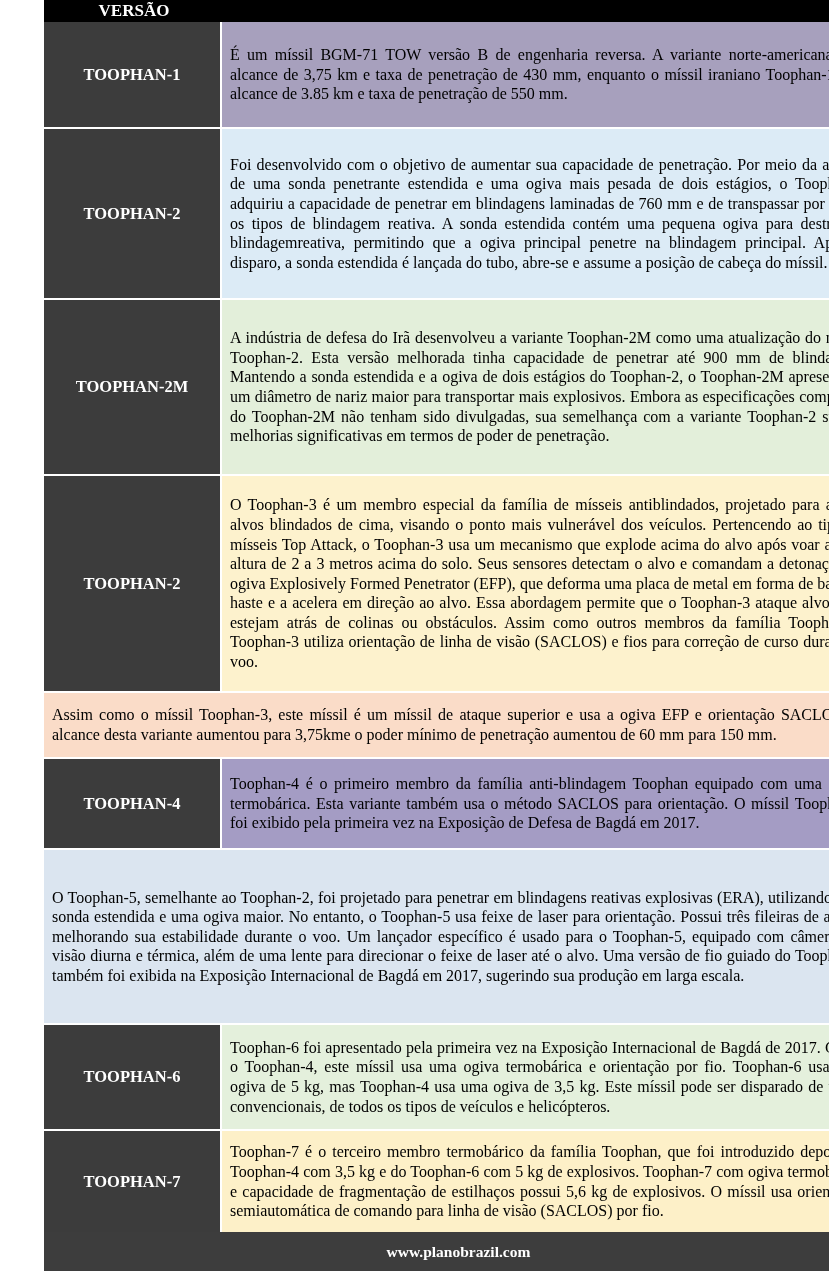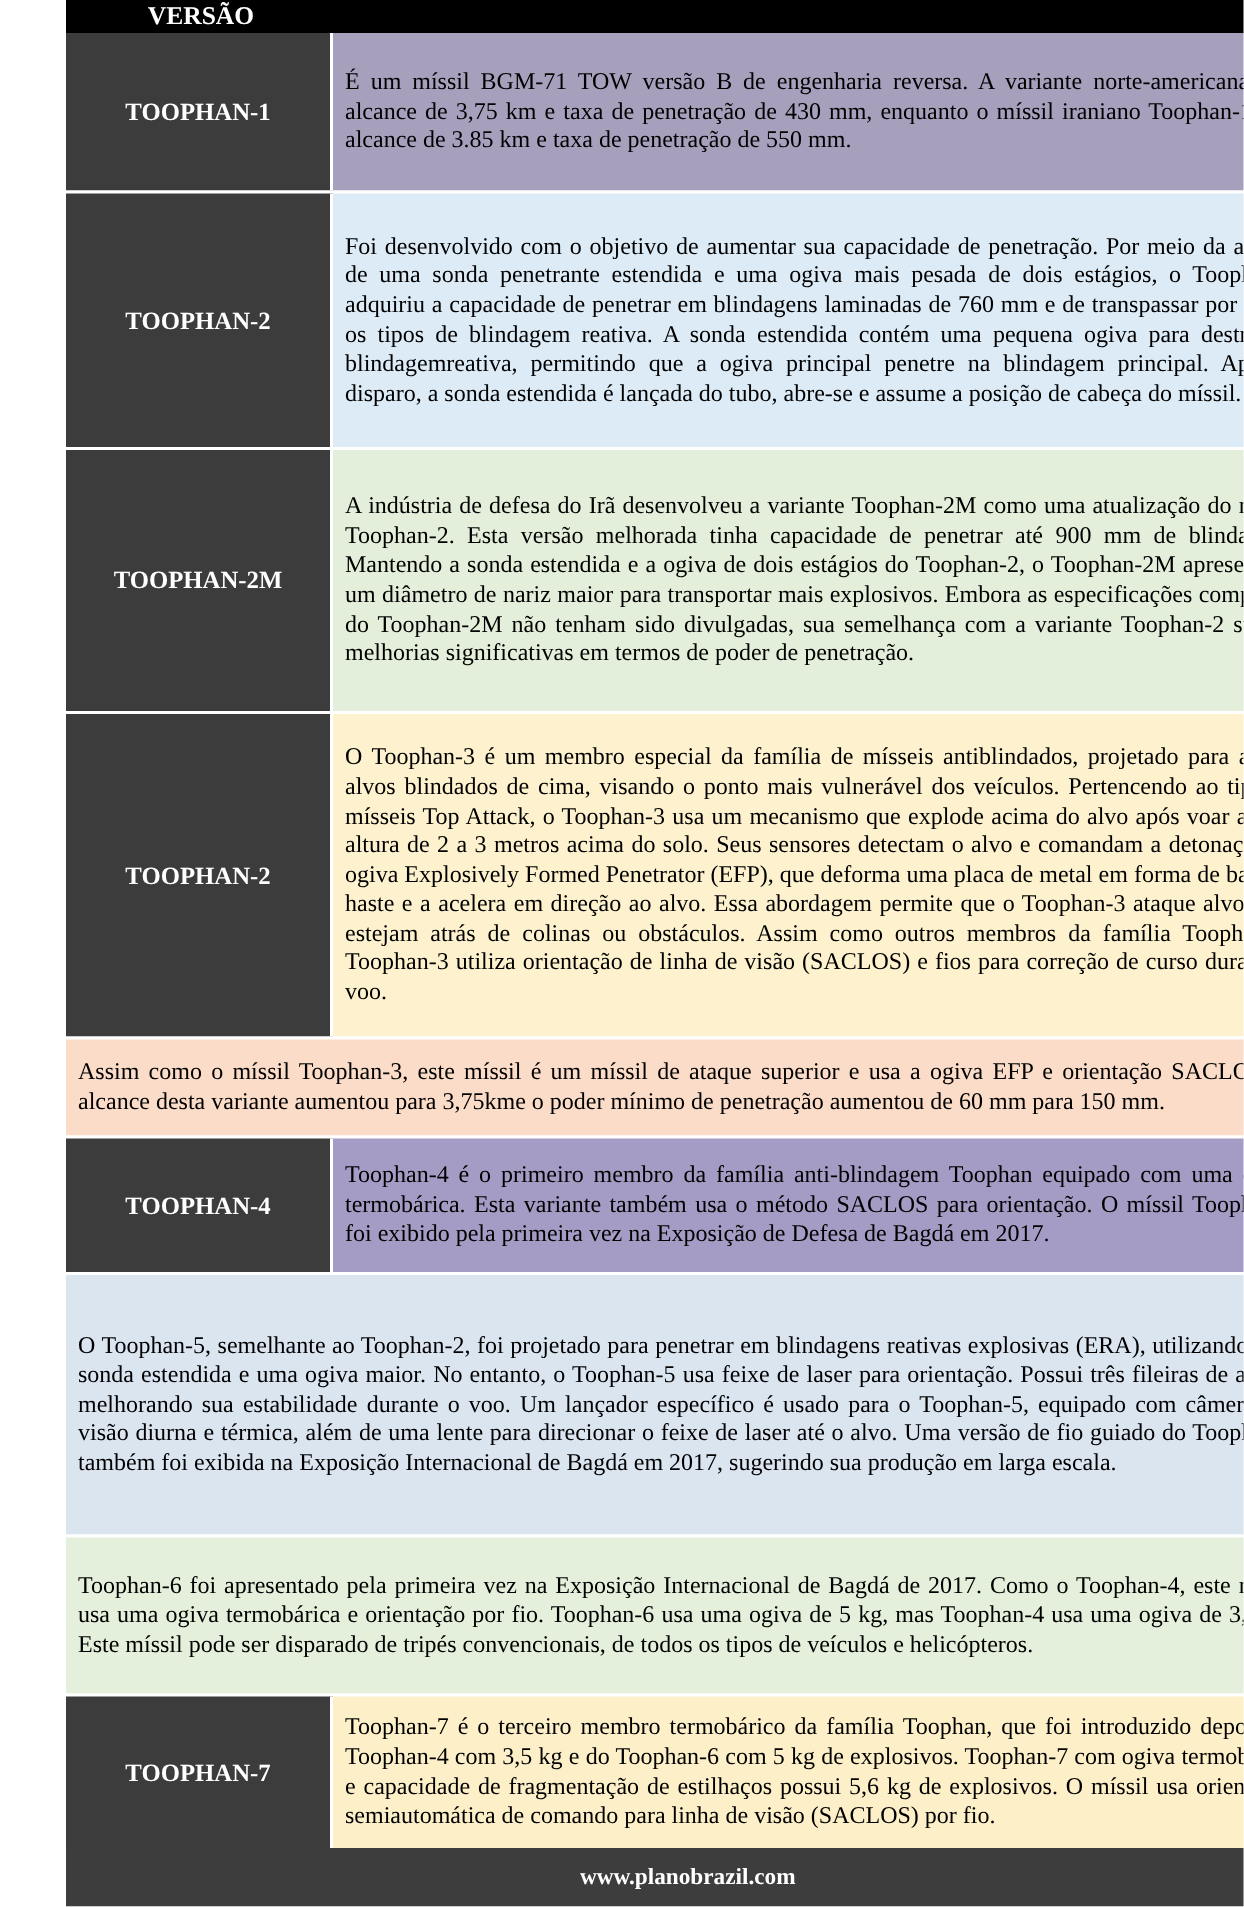--- a/index.html
+++ b/index.html
@@ -106,20 +106,21 @@
       </div>
   </div>
 
   <div class="row h7">
     <div class="desc-cell" style="background: rgb(219, 229, 240);">
         <div class="txt">O Toophan-5, semelhante ao Toophan-2, foi projetado para penetrar em blindagens reativas explosivas (ERA), utilizando uma sonda estendida e uma ogiva maior. No entanto, o Toophan-5 usa feixe de laser para orientação. Possui três fileiras de aletas, melhorando sua estabilidade durante o voo. Um lançador específico é usado para o Toophan-5, equipado com câmeras de visão diurna e térmica, além de uma lente para direcionar o feixe de laser até o alvo. Uma versão de fio guiado do Toophan-5 também foi exibida na Exposição Internacional de Bagdá em 2017, sugerindo sua produção em larga escala.</div>
       </div>
   </div>
 
   <div class="row h8">
+    <div class="version-cell">TOOPHAN-6</div>
     <div class="desc-cell" style="background: rgb(228, 240, 220);">
         <div class="txt">Toophan-6 foi apresentado pela primeira vez na Exposição Internacional de Bagdá de 2017. Como o Toophan-4, este míssil usa uma ogiva termobárica e orientação por fio. Toophan-6 usa uma ogiva de 5 kg, mas Toophan-4 usa uma ogiva de 3,5 kg. Este míssil pode ser disparado de tripés convencionais, de todos os tipos de veículos e helicópteros.</div>
       </div>
   </div>
 
   <div class="row h9">
     <div class="version-cell">TOOPHAN-7</div>
     <div class="desc-cell" style="background: rgb(253, 240, 200);">
         <div class="txt">Toophan-7 é o terceiro membro termobárico da família Toophan, que foi introduzido depois do Toophan-4 com 3,5 kg e do Toophan-6 com 5 kg de explosivos. Toophan-7 com ogiva termobárica e capacidade de fragmentação de estilhaços possui 5,6 kg de explosivos. O míssil usa orientação semiautomática de comando para linha de visão (SACLOS) por fio.</div>
       </div>

